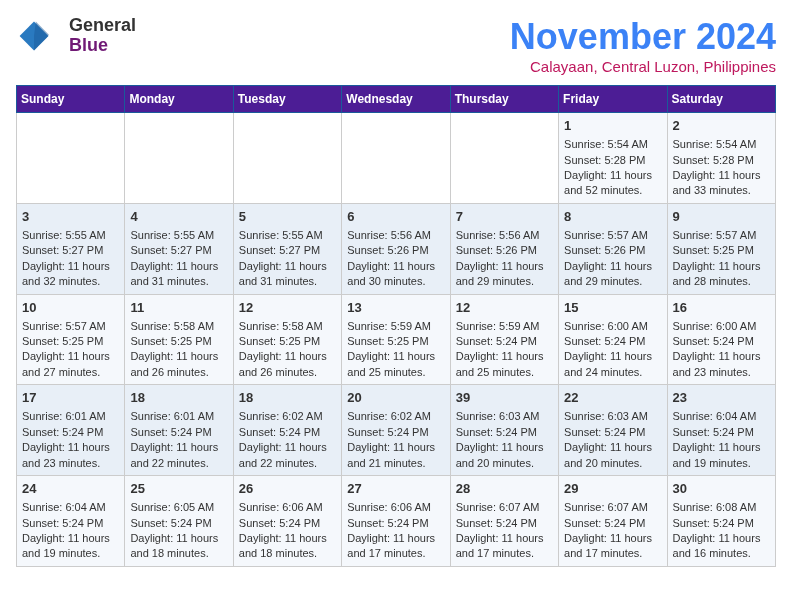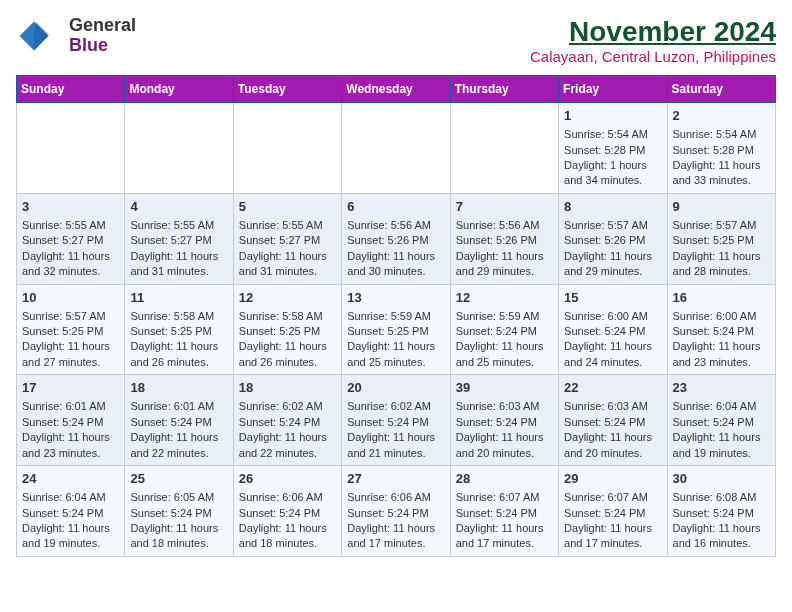--- a/index.html
+++ b/index.html
@@ -29,36 +29,35 @@
     .logo-text .general { color: #333; }
     .logo-text .blue { color: #701a75; }
     .logo-icon {
       width: 36px;
       height: 36px;
     }
     .title-block {
       text-align: right;
     }
     .month-title {
-      font-size: 28px;
+      font-size: 36px;
       font-weight: bold;
-      color: #14532d;
-      text-decoration: underline;
+      color: #3b82f6;
     }
     .location {
       font-size: 15px;
       color: #be185d;
     }
     table {
       width: 100%;
       border-collapse: collapse;
       font-size: 11px;
     }
     thead tr th {
-      background: #a21caf;
+      background: #4c1d95;
       color: #fff;
       padding: 6px 4px;
       text-align: left;
       font-size: 12px;
       font-weight: bold;
       border: 1px solid #1a5a9a;
     }
     tbody tr td {
       vertical-align: top;
       padding: 4px 5px;
@@ -121,21 +120,21 @@
   <tr>
         <td class="empty-cell"></td>
         <td class="empty-cell"></td>
         <td class="empty-cell"></td>
         <td class="empty-cell"></td>
         <td class="empty-cell"></td>
         <td>
           <span class="day-num">1</span>
           <div>Sunrise: 5:54 AM</div>
           <div>Sunset: 5:28 PM</div>
-          <div>Daylight: 1 hours and 34 minutes.</div>
+          <div>Daylight: 11 hours and 52 minutes.</div>
         </td>
         <td>
           <span class="day-num">2</span>
           <div>Sunrise: 5:54 AM</div>
           <div>Sunset: 5:28 PM</div>
           <div>Daylight: 11 hours and 33 minutes.</div>
         </td>
       </tr>
       <tr>
         <td>

